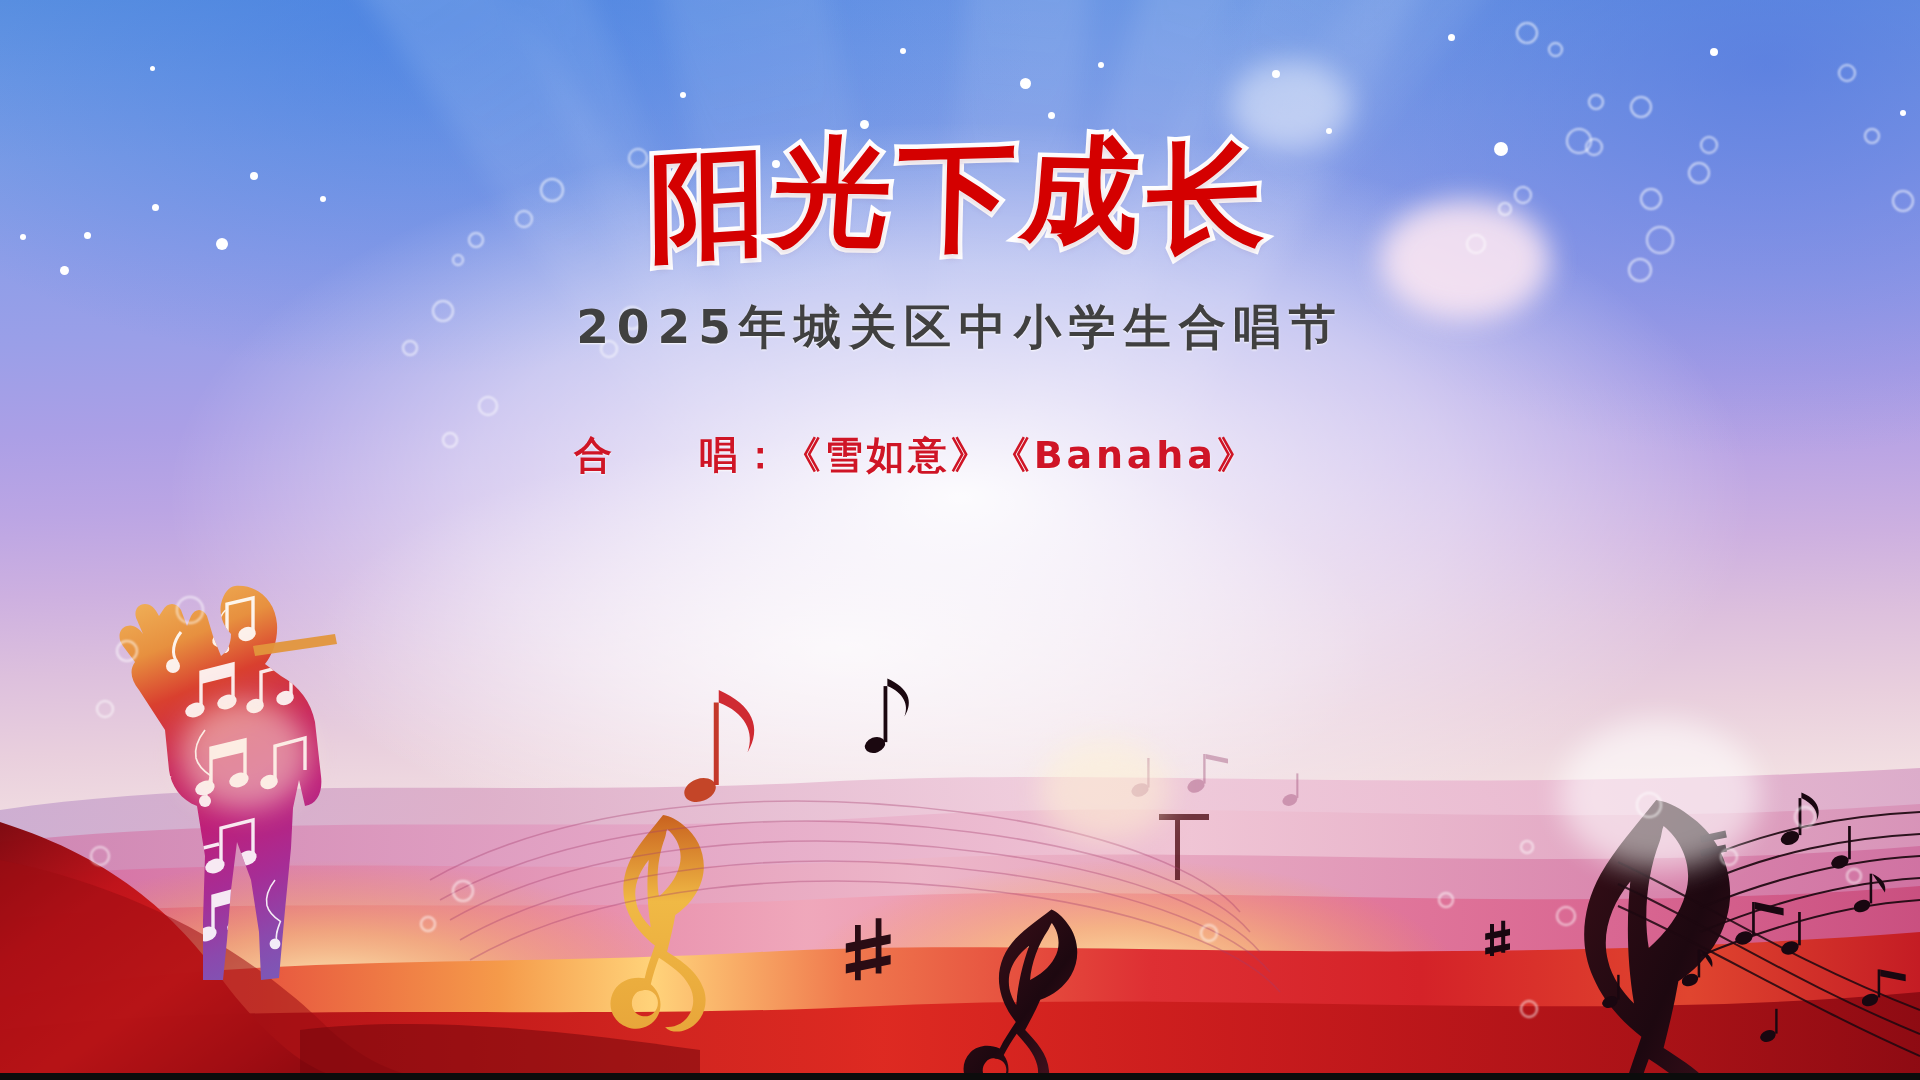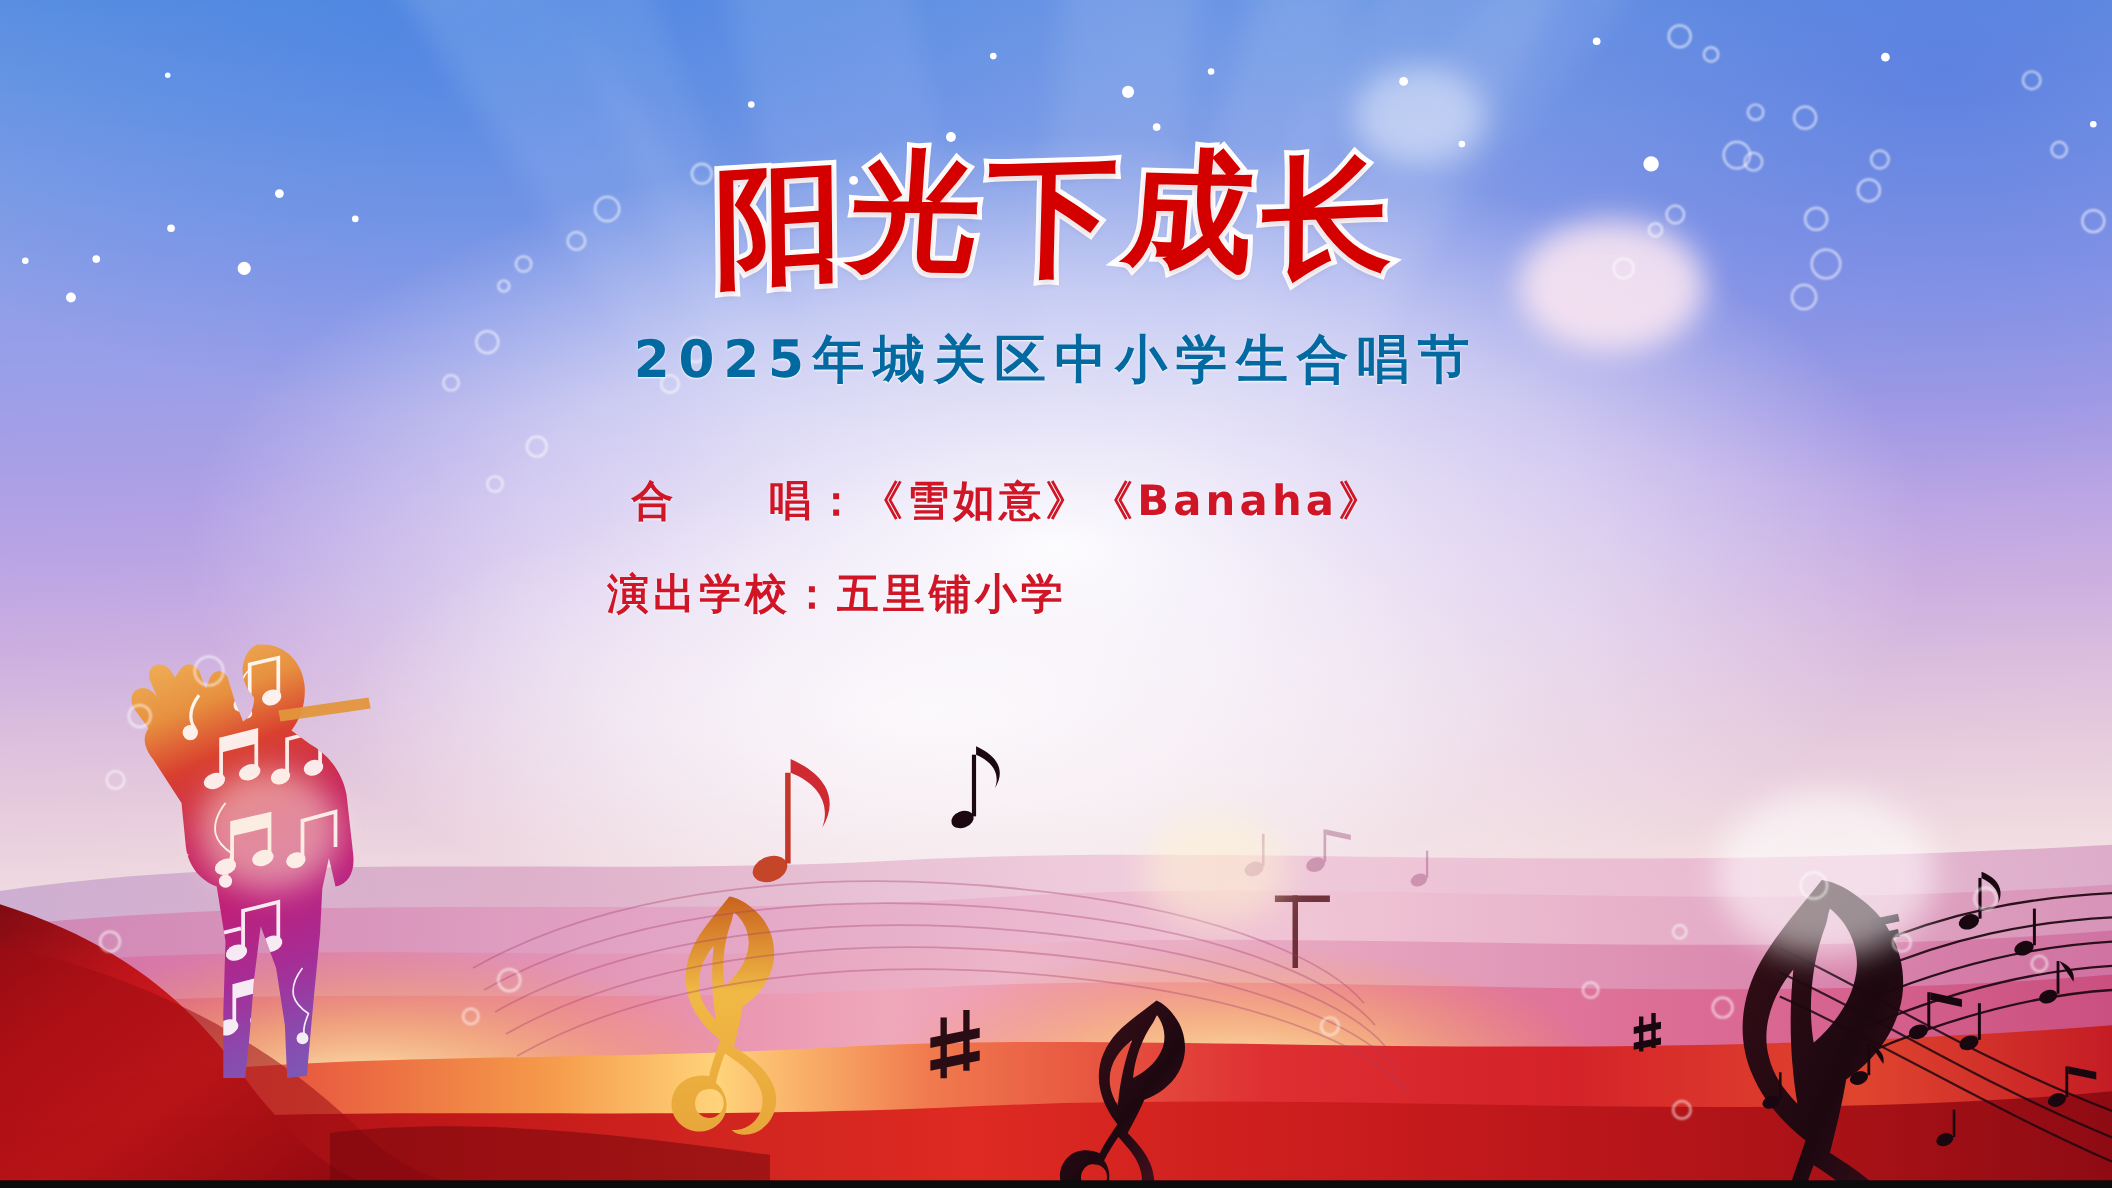--- a/index.html
+++ b/index.html
@@ -104,21 +104,21 @@
   .main-title .ch:nth-child(5){transform:rotate(-2deg) translateY(5px);}
 
   .subtitle{
     position:absolute;
     left:0;right:0;top:296px;
     text-align:center;
     font-family:"DejaVu Sans","Liberation Sans",sans-serif;
     font-weight:700;
     font-size:47px;
     letter-spacing:.17em;
-    color:#0369a1;
+    color:#404040;
     text-shadow:0 1px 2px rgba(255,255,255,.9);
   }
 
   .line-row{
     position:absolute;
     left:552px;
     font-family:"DejaVu Sans","Liberation Sans",sans-serif;
     font-weight:700;
     font-size:38px;
     letter-spacing:.10em;
@@ -574,19 +574,18 @@
   <div class="textlayer">
 
     <div class="main-title">
       <span class="ch">阳</span><span class="ch">光</span><span class="ch">下</span><span class="ch">成</span><span class="ch">长</span>
     </div>
 
     <div class="subtitle">2025年城关区中小学生合唱节</div>
 
     <div class="line-row row-chorus">合　　唱：《雪如意》《Banaha》</div>
 
-    <div class="line-row row-school">演出学校：五里铺小学</div>
 
   </div>
 
   <div class="bottomline"></div>
 
 </div>
 
 </body></html>

